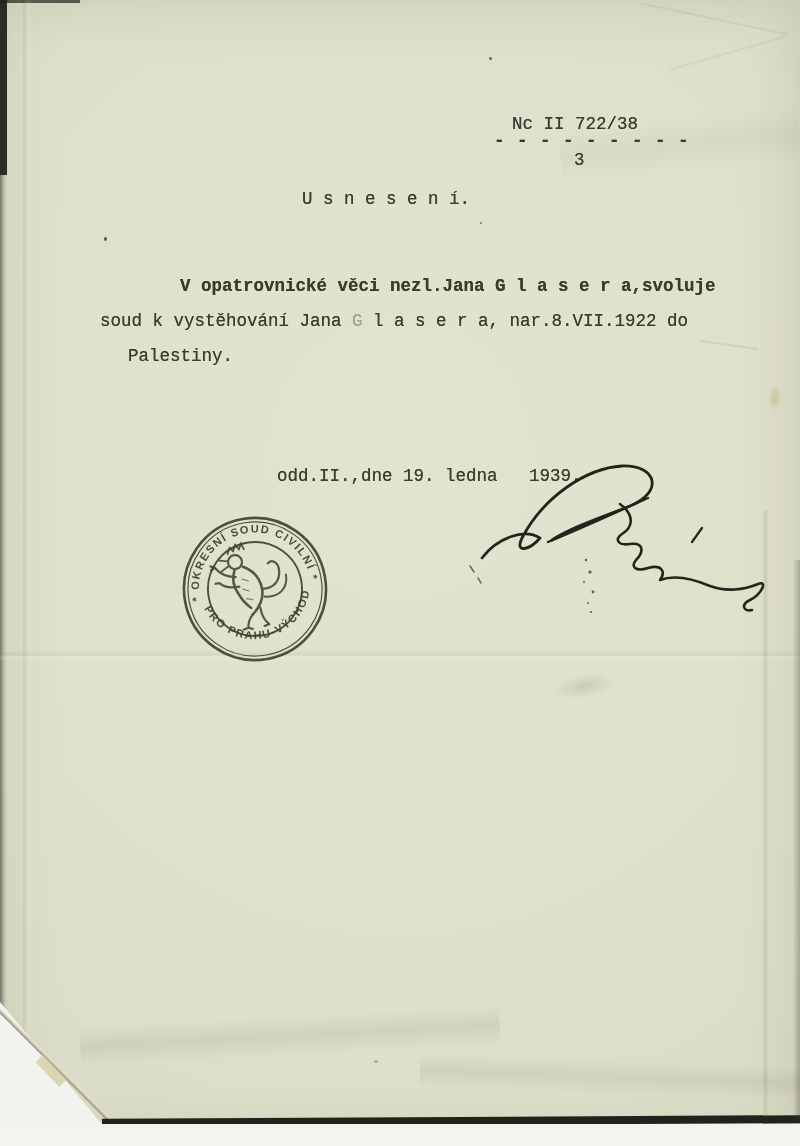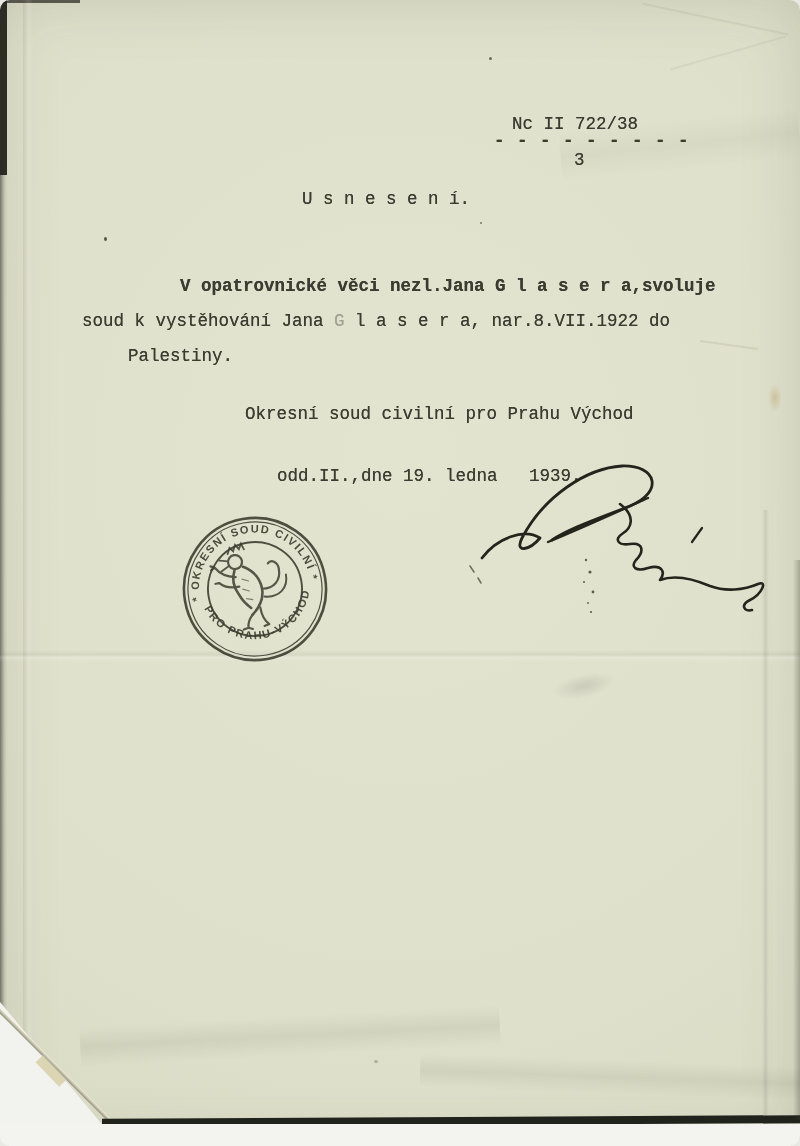--- a/index.html
+++ b/index.html
@@ -1,17 +1,17 @@
 <!DOCTYPE html>
 <html><head>
 <meta charset="utf-8">
 <style>
   html,body{margin:0;padding:0;background:#e9e9e4;}
   .scan{position:relative;width:800px;height:1146px;overflow:hidden;
-        background:#f3f3ef;font-family:"Liberation Mono",monospace;border-radius:10px;}
+        background:#f3f3ef;font-family:"Liberation Mono",monospace;}
   .paper{position:absolute;inset:0;
          background:radial-gradient(120% 90% at 50% 40%, #e3e4d0 0%, #dfe0cb 55%, #d9dac4 85%, #d2d3bc 100%);
          box-shadow:inset 0 0 60px rgba(90,90,70,.18);}
   
   .tw{position:absolute;color:#3c3b31;font-size:17.5px;line-height:1.2;
       text-shadow:0 0 .6px rgba(60,59,49,.85);white-space:pre;}
   .faded{opacity:.38;}
   .dashes{font-weight:bold;letter-spacing:1px;}
   
   .edge-left-dark{position:absolute;left:0;top:0;width:7px;height:175px;background:#16160f;opacity:.88;}
@@ -80,24 +80,23 @@
   <div class="speck" style="left:374px;top:1060px;width:4px;height:3px;background:rgba(120,115,95,.45);"></div>
   <div class="pencil-smudge"></div>
 
   <div class="tw" style="left:512px;top:114px;">Nc II 722/38</div>
   <div class="tw dashes" style="left:494px;top:131px;">- - - - - - - - -</div>
   <div class="tw" style="left:574px;top:150px;">3</div>
 
   <div class="tw" style="left:302px;top:189px;">U s n e s e n í.</div>
 
   <div class="tw" style="left:180px;top:276px;font-weight:bold;">V opatrovnické věci nezl.Jana G l a s e r a,svoluje</div>
-  <div class="tw" style="left:82px;top:311px;text-align:right;"><span>soud k vystěhování Jana </span><span class="faded">G</span><span> l a s e r a, nar.8.VII.1922 do</span></div>
+  <div class="tw" style="left:100px;top:311px;text-align:right;"><span>soud k vystěhování Jana </span><span class="faded">G</span><span> l a s e r a, nar.8.VII.1922 do</span></div>
   <div class="tw" style="left:88px;top:346px;margin-left:40px;">Palestiny.</div>
 
-  <div class="tw" style="left:245px;top:404px;">Okresní soud civilní pro Prahu Východ</div>
   <div class="tw" style="left:277px;top:436px;margin-top:30px;">odd.II.,dne 19. ledna   1939.</div>
 
   <div class="stamp">
     <svg width="148" height="148" viewBox="0 0 148 148">
       <g fill="none" stroke="#45463c" opacity=".9">
         <circle cx="74" cy="74" r="71" stroke-width="2.6"></circle>
         <circle cx="74" cy="74" r="67" stroke-width="1.2"></circle>
         <circle cx="74" cy="74" r="47" stroke-width="1.9"></circle>
       </g>
       <defs>

